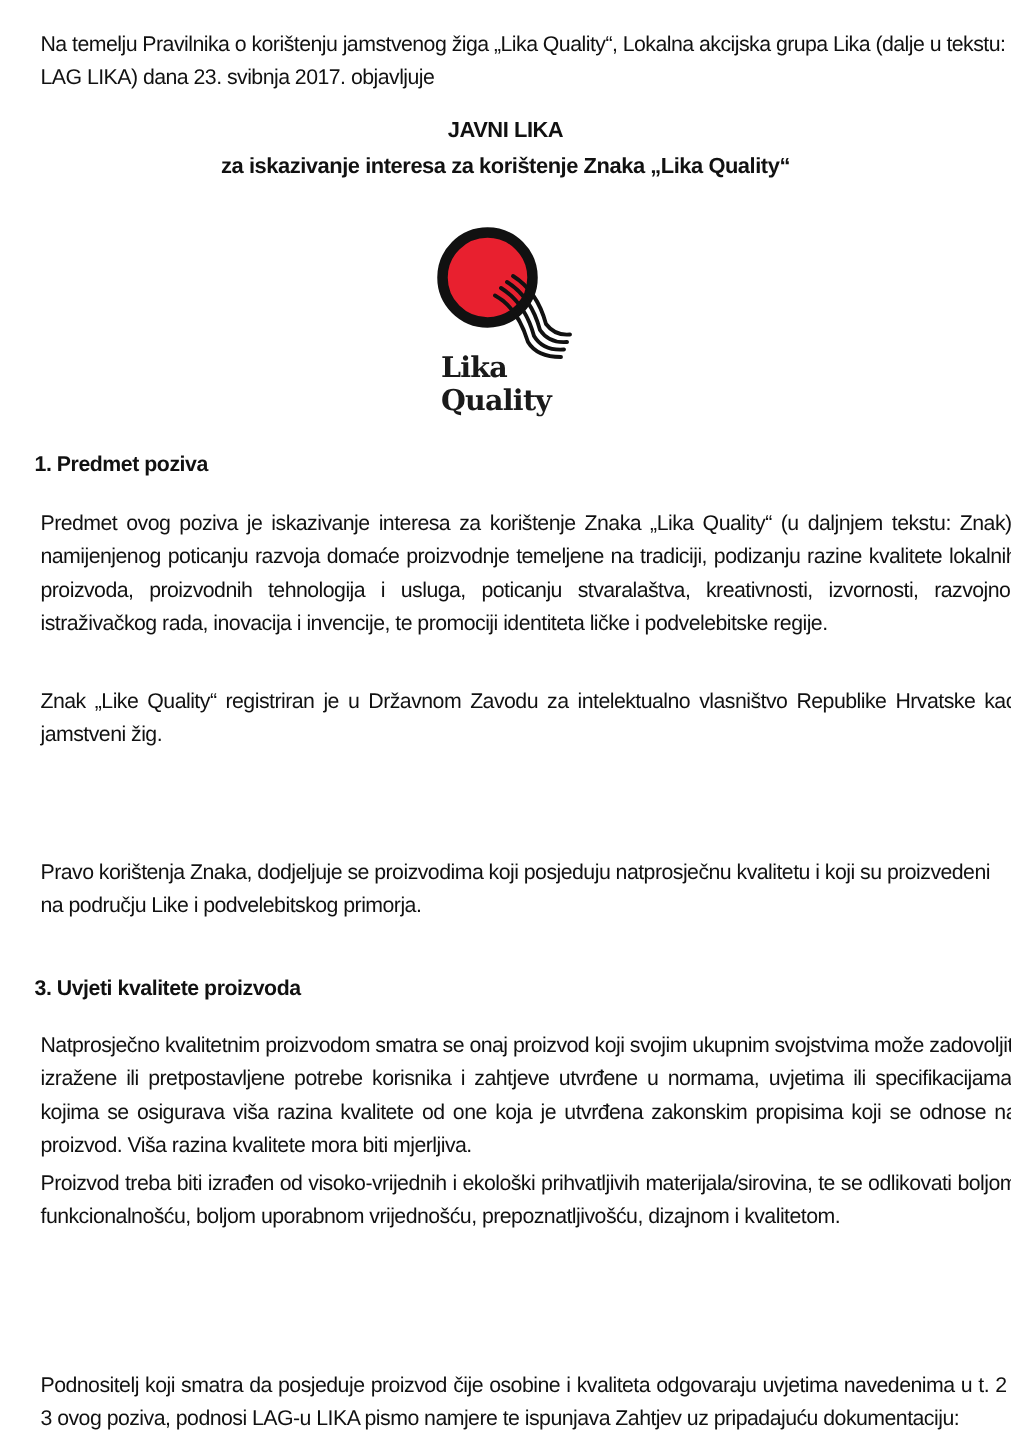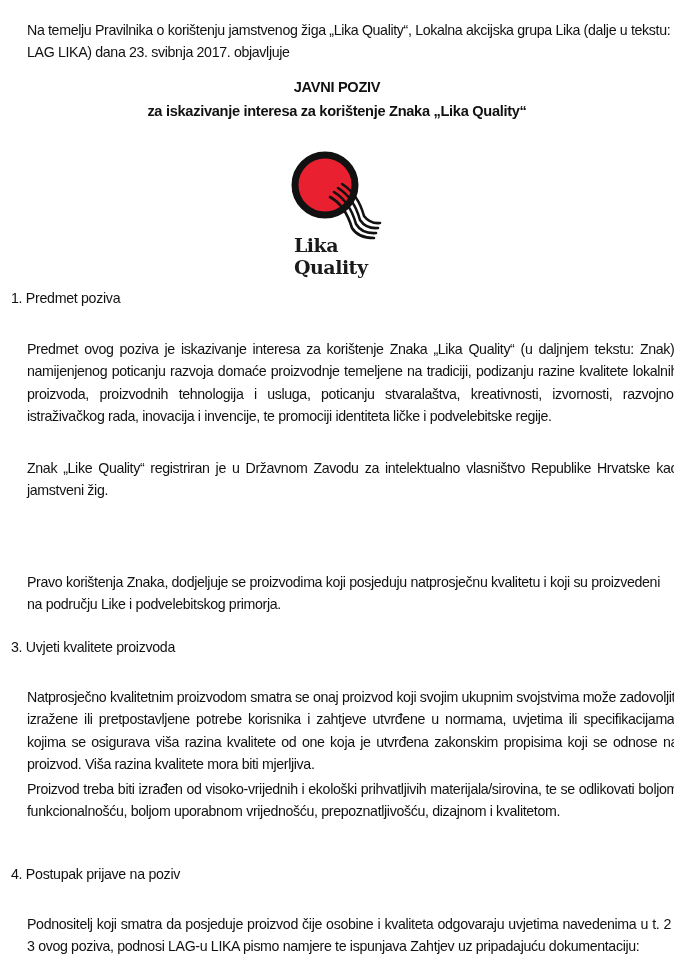--- a/index.html
+++ b/index.html
@@ -39,24 +39,24 @@
       position: absolute;
       left: 0; width: 674px;
       text-align: center;
       font-weight: bold;
       font-size: 14.6px;
       letter-spacing: -0.3px;
     }
     .heading {
       position: absolute;
       left: 11px;
-      font-weight: normal;
+      font-weight: bold;
       font-size: 14.2px;
       letter-spacing: -0.3px;
-      margin: 0;
+      margin: 12px;
     }
     .para {
       left: 11px;
       width: 651px;
     }
     .logo {
       position: absolute;
       left: 290px;
       top: 150px;
       width: 100px;
@@ -73,21 +73,21 @@
       line-height: 22px;
     }
   </style>
 </head>
 <body>
 
 <div class="page">
 
   <p class="txt intro">Na temelju Pravilnika o korištenju jamstvenog žiga „Lika Quality“, Lokalna akcijska grupa Lika (dalje u tekstu: LAG LIKA) dana 23. svibnja 2017. objavljuje</p>
 
-  <div class="title-block" style="top:79px;">JAVNI POZIV</div>
+  <div class="title-block" style="top:79px;">JAVNI LIKA</div>
   <div class="title-block" style="top:103px;">za iskazivanje interesa za korištenje Znaka „Lika Quality“</div>
 
   <div class="logo">
     <svg width="100" height="95" viewBox="0 0 100 95" style="position:absolute;left:0;top:0;">
       <circle cx="35" cy="35" r="30" fill="#e8202f" stroke="#111111" stroke-width="7"></circle>
       <g fill="none" stroke="#111111" stroke-width="2.6" stroke-linecap="round">
         <path d="M40 47 Q 55 55 62 78 Q 68 88 84 88"></path>
         <path d="M44 42 Q 60 52 66 74 Q 72 84 86 83"></path>
         <path d="M48 38 Q 64 48 70 70 Q 76 79 88 78"></path>
         <path d="M52 34 Q 68 44 74 66 Q 80 74 90 73"></path>
@@ -100,16 +100,15 @@
   <p class="heading" style="top:290px;">1. Predmet poziva</p>
   <p class="txt para just" style="top:322px;">Predmet ovog poziva je iskazivanje interesa za korištenje Znaka „Lika Quality“ (u daljnjem tekstu: Znak), namijenjenog poticanju razvoja domaće proizvodnje temeljene na tradiciji, podizanju razine kvalitete lokalnih proizvoda, proizvodnih tehnologija i usluga, poticanju stvaralaštva, kreativnosti, izvornosti, razvojno-istraživačkog rada, inovacija i invencije, te promociji identiteta ličke i podvelebitske regije.</p>
   <p class="txt para just" style="top:441px;">Znak „Like Quality“ registriran je  u Državnom Zavodu za intelektualno vlasništvo Republike Hrvatske kao jamstveni žig.</p>
 
   <p class="txt para" style="top:555px;">Pravo korištenja Znaka, dodjeljuje se proizvodima koji posjeduju natprosječnu kvalitetu i koji su proizvedeni na području Like i podvelebitskog primorja.</p>
 
   <p class="heading" style="top:639px;">3. Uvjeti kvalitete proizvoda</p>
   <p class="txt para just" style="top:670px;">Natprosječno kvalitetnim proizvodom smatra se onaj proizvod koji svojim ukupnim svojstvima može zadovoljiti izražene ili pretpostavljene potrebe korisnika i zahtjeve utvrđene u normama, uvjetima ili specifikacijama, kojima se osigurava viša razina kvalitete od one koja je utvrđena zakonskim propisima koji se odnose na proizvod. Viša razina kvalitete mora biti mjerljiva.</p>
   <p class="txt para just" style="top:762px;">Proizvod treba biti izrađen od visoko-vrijednih i ekološki prihvatljivih materijala/sirovina, te se odlikovati boljom funkcionalnošću, boljom uporabnom vrijednošću, prepoznatljivošću, dizajnom i kvalitetom.</p>
 
-  <p class="heading" style="top:866px;">4. Postupak prijave na poziv</p>
   <p class="txt para just" style="top:897px;">Podnositelj koji smatra da posjeduje proizvod čije osobine i kvaliteta odgovaraju uvjetima navedenima u t. 2 i 3 ovog poziva, podnosi LAG-u LIKA pismo namjere te ispunjava Zahtjev uz pripadajuću dokumentaciju:</p>
 
 </div>
 
 </body></html>

